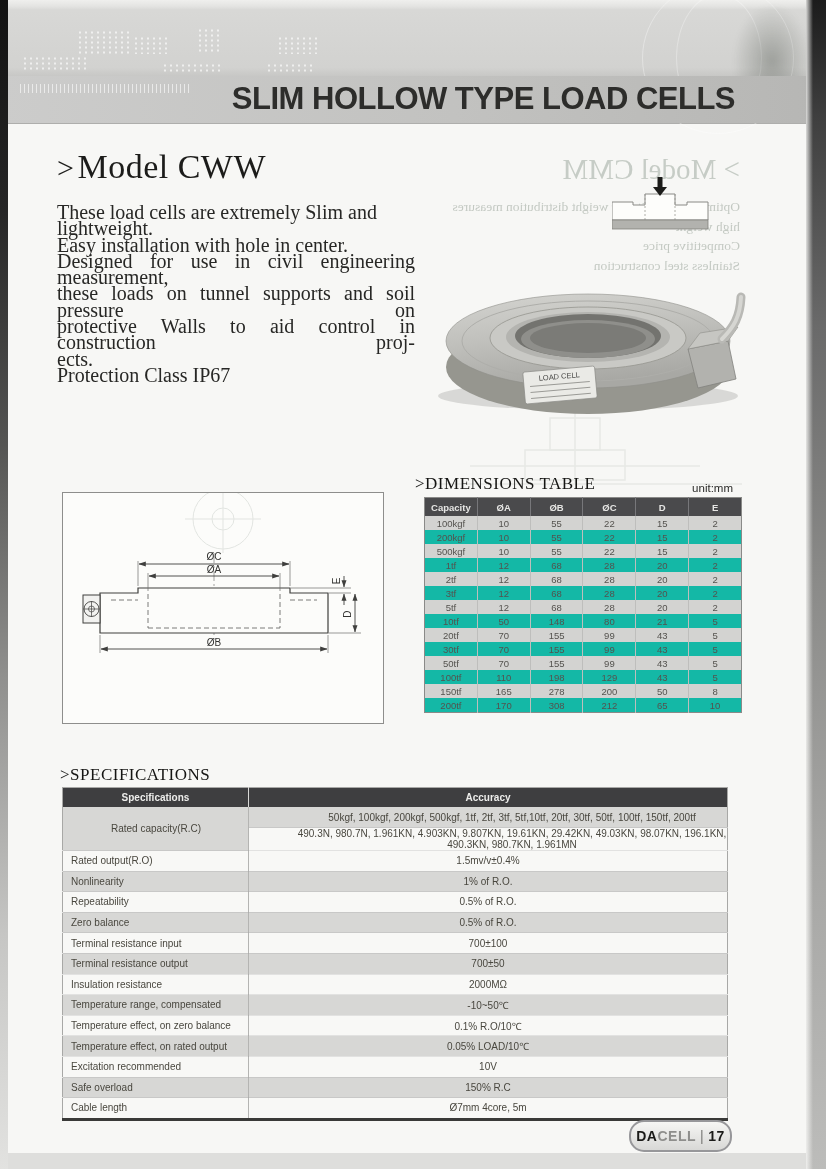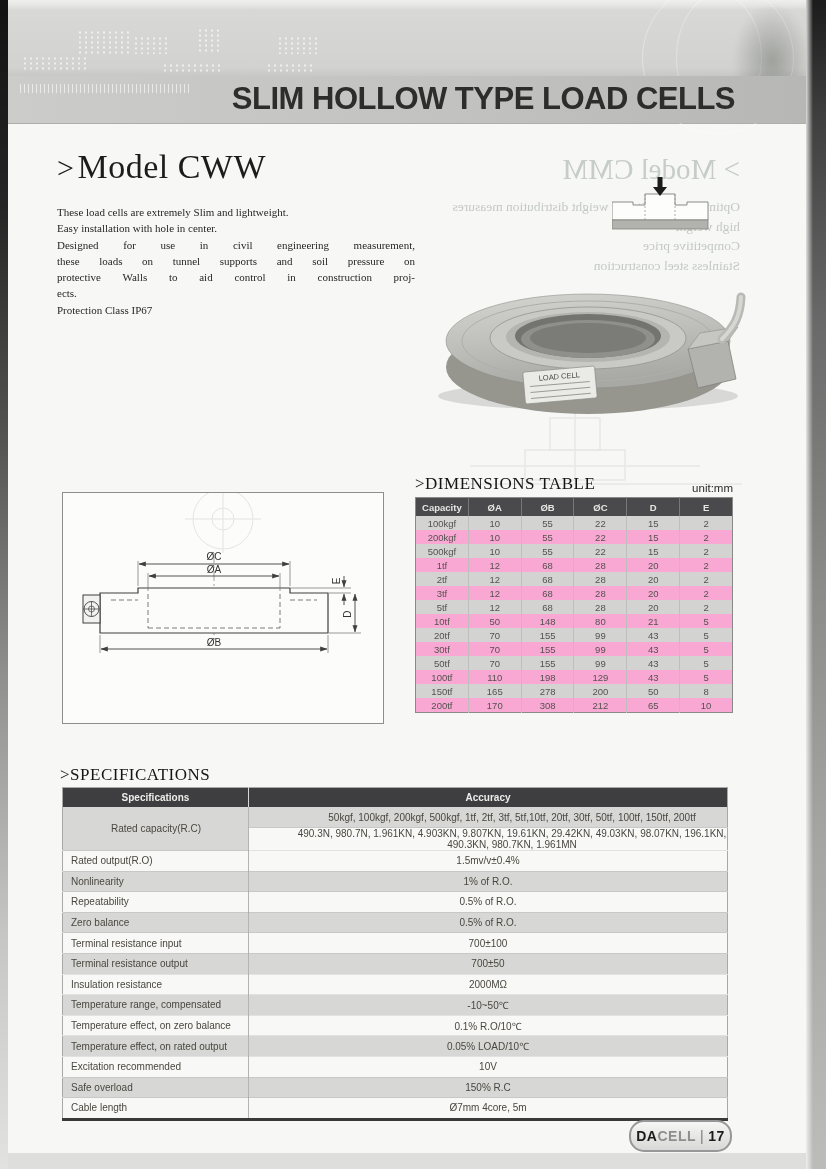--- a/index.html
+++ b/index.html
@@ -33,21 +33,21 @@
   .globe2{position:absolute;left:676px;top:-6px;width:84px;height:126px;border-radius:50%;
     border:1px solid rgba(255,255,255,.3);}
   .blotch{position:absolute;left:733px;top:4px;width:78px;height:114px;filter:blur(2px);
     background:radial-gradient(closest-side,rgba(72,78,70,.38),rgba(72,78,70,0));}
 
   
   .model-title{position:absolute;left:57px;top:148px;font-family:"Liberation Serif",serif;
     font-size:34px;color:#1c1c1a;letter-spacing:.5px;z-index:3;}
   .model-title .pfx{font-size:30px;margin-right:3px;}
   .model-desc{position:absolute;left:57px;top:204px;width:358px;z-index:3;
-    font-family:"Liberation Serif",serif;font-size:11px;line-height:16.3px;color:#272725;}
+    font-family:"Liberation Serif",serif;font-size:20px;line-height:16.3px;color:#272725;}
   .model-desc .jl{text-align:justify;text-align-last:justify;}
 
   
   .ghost-title{position:absolute;left:538px;top:153px;width:202px;z-index:1;
     font-family:"Liberation Serif",serif;font-size:29px;color:#a7b1a7;opacity:.6;
     transform:scaleX(-1);white-space:nowrap;}
   .ghost-lines{position:absolute;left:430px;top:197px;width:310px;z-index:1;
     font-family:"Liberation Serif",serif;font-size:13.5px;line-height:19.5px;
     color:#9aa49a;opacity:.55;transform:scaleX(-1);}
   .ghost-drawing{position:absolute;left:430px;top:388px;opacity:.13;z-index:0;}
@@ -58,23 +58,23 @@
   
   .draw-box{position:absolute;left:62px;top:492px;width:320px;height:230px;
     background:#fcfcfa;border:1px solid #8e8e8c;z-index:2;}
   .draw-box svg{display:block;}
 
   
   .dims-head{position:absolute;left:415px;top:474px;width:318px;display:flex;
     justify-content:space-between;align-items:flex-end;z-index:3;}
   .sec-title{font-family:"Liberation Serif",serif;font-size:17px;color:#151513;letter-spacing:.5px;}
   .unit{font-size:11.5px;color:#2a2a28;}
-  table.dims{position:absolute;left:415px;top:497px;width:318px;border-collapse:collapse;
+  table.dims{position:absolute;left:424px;top:497px;width:318px;border-collapse:collapse;
     table-layout:fixed;font-size:9.5px;color:#54524e;z-index:3;
-    border:1px solid #8a8a88;background:#f9a8d4;}
+    border:1px solid #8a8a88;background:#14b8a6;}
   table.dims th{background:#4a4a4c;color:#e6e6e4;height:16px;font-weight:bold;
     border-left:1px solid #77777a;font-size:9.5px;}
   table.dims th:first-child{border-left:none;}
   table.dims td{height:14px;text-align:center;border-left:1px solid #bebebc;padding:0;}
   table.dims td:first-child{border-left:none;}
   table.dims tr.shade{background:#d3d3d1;}
 
   
   .spec-title{position:absolute;left:60px;top:765px;z-index:3;}
   table.spec{position:absolute;left:62px;top:787px;width:666px;border-collapse:collapse;

